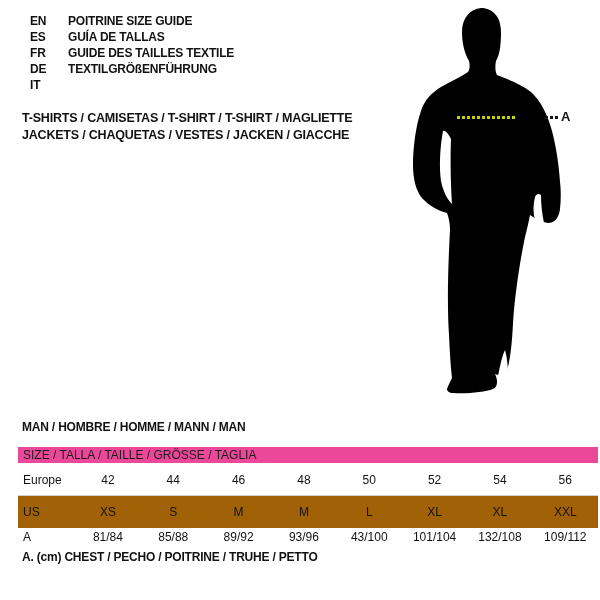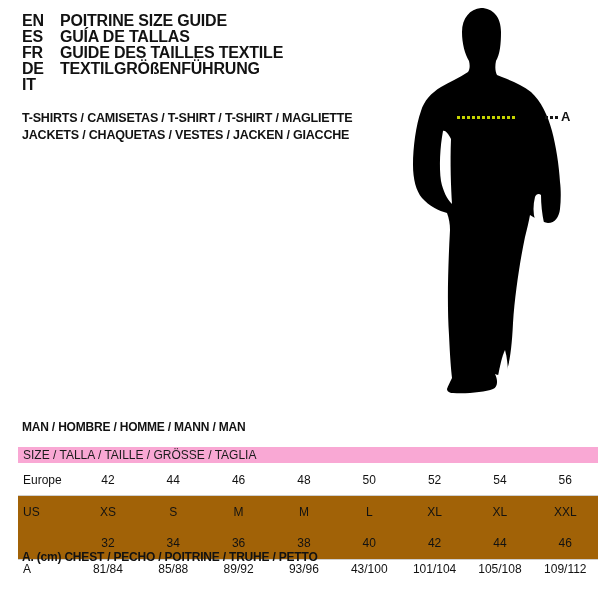--- a/index.html
+++ b/index.html
@@ -7,21 +7,21 @@
   body {
     position:relative;
     background:#ffffff;
     font-family:"Liberation Sans", sans-serif;
     color:#121212;
     overflow:hidden;
   }
 
   
   .lang-list { position:absolute; left:22px; top:13px; }
-  .lang-row { display:flex; line-height:16px; font-size:16px; font-weight:bold; letter-spacing:-0.2px; }
+  .lang-row { display:flex; line-height:16px; font-size:12px; font-weight:bold; letter-spacing:-0.2px;margin-left:8px; }
   .lang-code { width:38px; }
 
   
   .categories { position:absolute; left:22px; top:110px; font-size:12.5px; font-weight:bold; line-height:17px; letter-spacing:-0.2px; }
 
   
   .figure { position:absolute; left:395px; top:5px; width:205px; height:390px; }
   .figure svg { position:absolute; left:0; top:0; width:205px; height:390px; }
   .dash-yellow {
     position:absolute; left:62px; top:111px; width:58px; height:3px;
@@ -32,21 +32,21 @@
     background:repeating-linear-gradient(90deg,#141414 0 3px,transparent 3px 5px);
   }
   .measure-label { position:absolute; left:166px; top:104px; font-size:13px; font-weight:bold; line-height:15px; }
 
   
   .gender-line { position:absolute; left:22px; top:420px; font-size:12px; font-weight:bold; letter-spacing:-0.2px; }
 
   
   .size-table { position:absolute; left:18px; top:447px; width:580px; border-collapse:collapse; font-size:12px; table-layout:fixed; }
   .size-table th {
-    background:#f9a8d4; font-weight:normal; text-align:left;
+    background:#ec4899; font-weight:normal; text-align:left;
     height:15px; padding:1px 0 1px 5px; color:#1c1c1c;
     border-bottom:1px solid #ffffff;
   }
   .size-table td { height:32px; padding:0; text-align:center; font-weight:normal; vertical-align:middle; }
   .size-table td.row-label { text-align:left; padding-left:5px; }
   .size-table col.label-col { width:57px; }
   .size-table col.val-col { width:65px; }
   tr.striped td { background:#a16207; }
   tr.rule-under td { border-bottom:1px solid #cfcfcf; }
   tr.row-a td { height:18px; }
@@ -174,38 +174,27 @@
       <td class="row-label">US</td>
       <td>XS</td>
       <td>S</td>
       <td>M</td>
       <td>M</td>
       <td>L</td>
       <td>XL</td>
       <td>XL</td>
       <td>XXL</td>
     </tr>
-    <tr class="striped rule-under">
-      <td class="row-label"></td>
-      <td>32</td>
-      <td>34</td>
-      <td>36</td>
-      <td>38</td>
-      <td>40</td>
-      <td>42</td>
-      <td>44</td>
-      <td>46</td>
-    </tr>
     <tr class="row-a">
       <td class="row-label">A</td>
       <td>81/84</td>
       <td>85/88</td>
       <td>89/92</td>
       <td>93/96</td>
       <td>43/100</td>
       <td>101/104</td>
-      <td>105/108</td>
+      <td>132/108</td>
       <td>109/112</td>
     </tr>
   </tbody>
 </table>
 
 <div class="footer-note">A. (cm) CHEST / PECHO / POITRINE / TRUHE / PETTO</div>
 
 </body></html>

